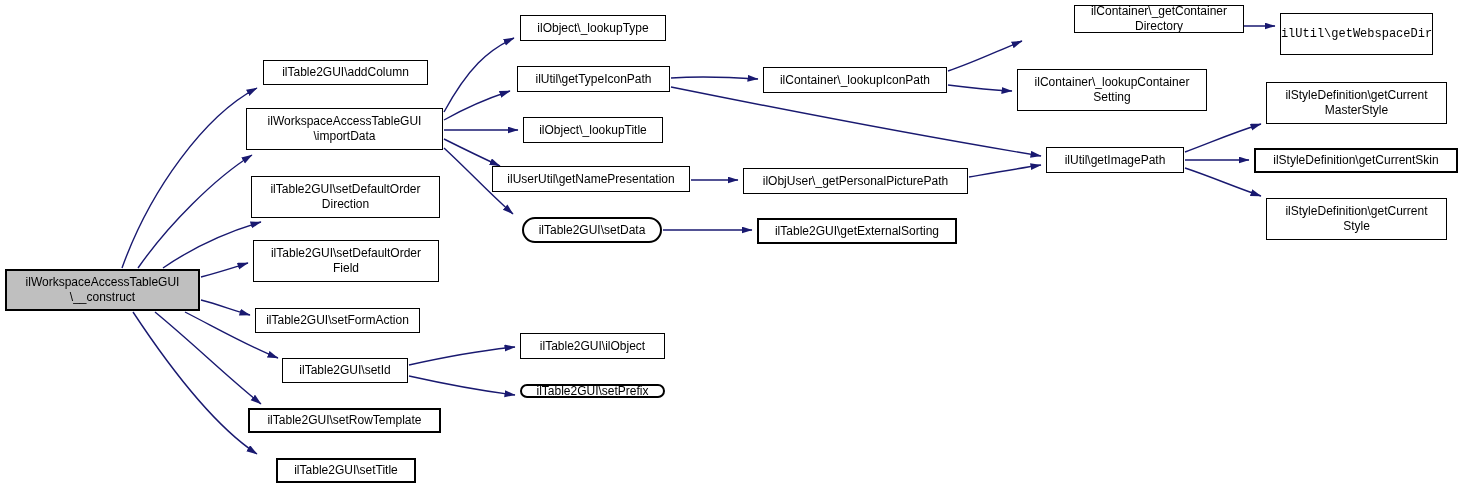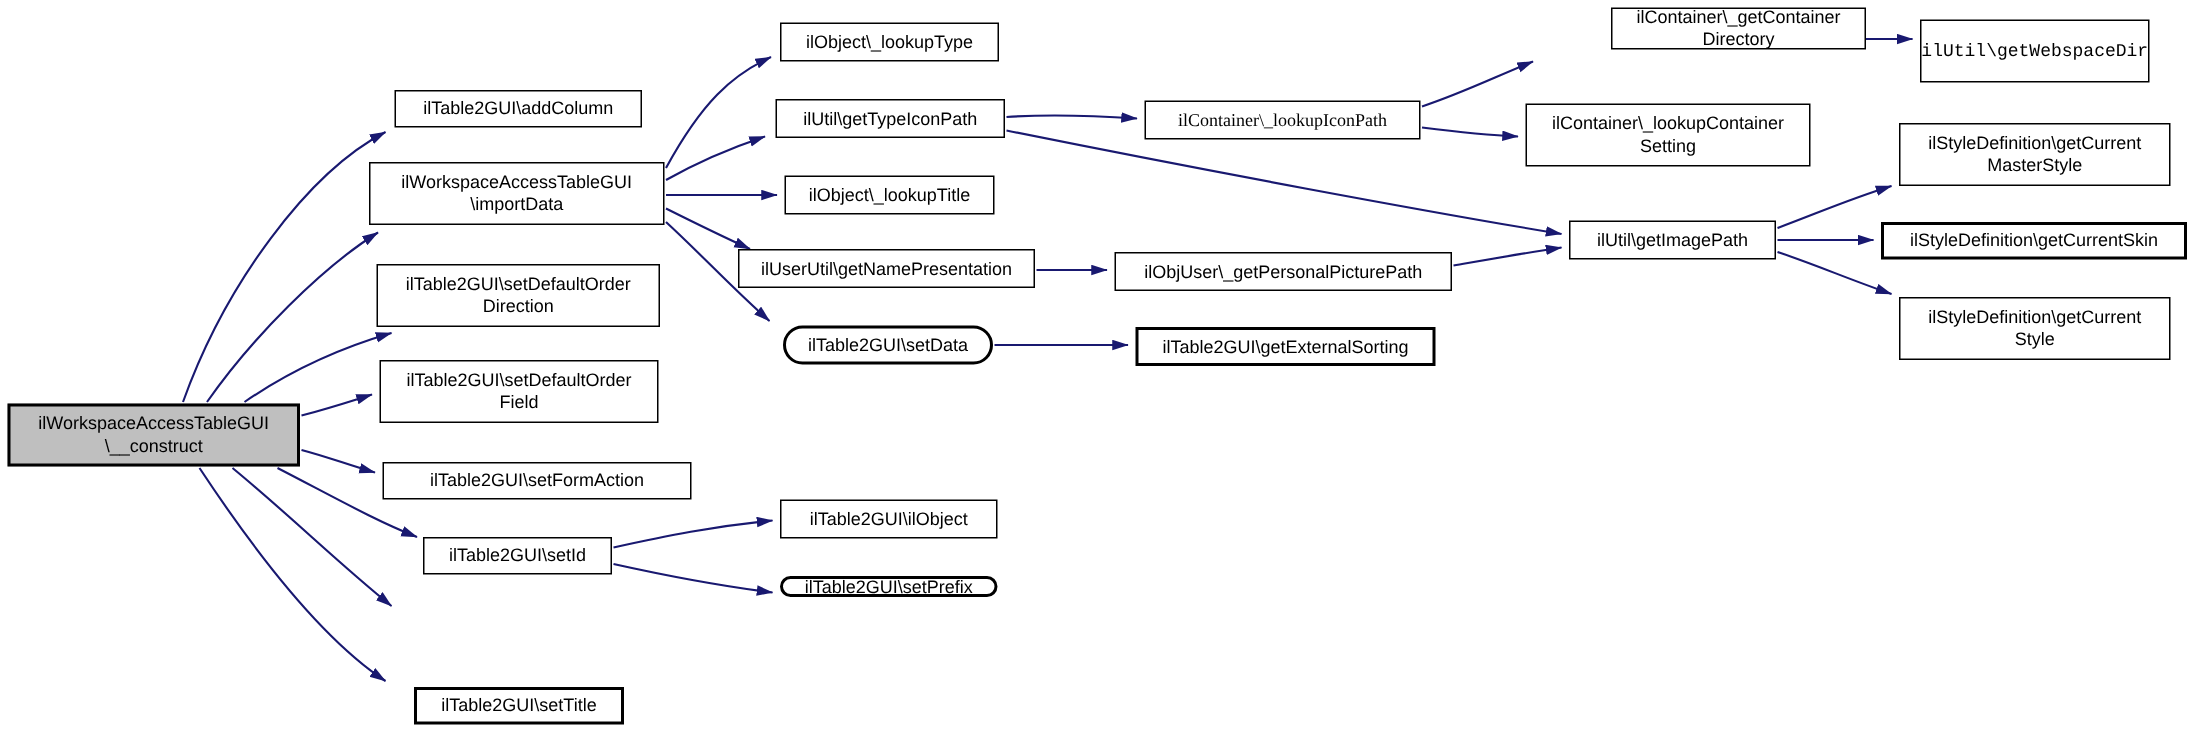--- a/index.html
+++ b/index.html
@@ -86,33 +86,34 @@
   <div class="node root" style="left:5px; top:269px; width:195px; height:42px;">ilWorkspaceAccessTableGUI
 \__construct</div>
 
   <div class="node" style="left:263px; top:60px; width:165px; height:25px;">ilTable2GUI\addColumn</div>
   <div class="node" style="left:246px; top:108px; width:197px; height:42px;">ilWorkspaceAccessTableGUI
 \importData</div>
   <div class="node" style="left:251px; top:176px; width:189px; height:42px;">ilTable2GUI\setDefaultOrder
 Direction</div>
   <div class="node" style="left:253px; top:240px; width:186px; height:42px;">ilTable2GUI\setDefaultOrder
 Field</div>
-  <div class="node" style="left:255px; top:308px; width:206px; height:25px;">ilTable2GUI\setFormAction</div>
+  <div class="node" style="left:255px; top:308px; width:165px; height:25px;">ilTable2GUI\setFormAction</div>
   <div class="node" style="left:282px; top:358px; width:126px; height:25px;">ilTable2GUI\setId</div>
+  <div class="node thick" style="left:248px; top:408px; width:193px; height:25px;">ilTable2GUI\setRowTemplate</div>
   <div class="node thick" style="left:276px; top:458px; width:140px; height:25px;">ilTable2GUI\setTitle</div>
 
   <div class="node" style="left:520px; top:15px; width:146px; height:26px;">ilObject\_lookupType</div>
   <div class="node" style="left:517px; top:66px; width:153px; height:26px;">ilUtil\getTypeIconPath</div>
   <div class="node" style="left:492px; top:166px; width:198px; height:26px;">ilUserUtil\getNamePresentation</div>
   <div class="node" style="left:523px; top:117px; width:140px; height:26px;">ilObject\_lookupTitle</div>
   <div class="node thick" style="left:522px; top:217px; width:140px; height:26px;border-radius:13px;">ilTable2GUI\setData</div>
   <div class="node" style="left:520px; top:333px; width:145px; height:26px;">ilTable2GUI\ilObject</div>
   <div class="node thick" style="left:520px; top:384px; width:145px; height:14px;border-radius:11px;">ilTable2GUI\setPrefix</div>
 
-  <div class="node" style="left:763px; top:67px; width:184px; height:26px;font-family:Liberation Serif, serif;">ilContainer\_lookupIconPath</div>
+  <div class="node" style="left:763px; top:67px; width:184px; height:26px;">ilContainer\_lookupIconPath</div>
   <div class="node" style="left:743px; top:168px; width:225px; height:26px;">ilObjUser\_getPersonalPicturePath</div>
   <div class="node thick" style="left:757px; top:218px; width:200px; height:26px;text-align:center;">ilTable2GUI\getExternalSorting</div>
 
   <div class="node" style="left:1027px; top:5px; width:170px; height:28px;margin-left:47px;">ilContainer\_getContainer
 Directory</div>
   <div class="node" style="left:1017px; top:69px; width:190px; height:42px;">ilContainer\_lookupContainer
 Setting</div>
   <div class="node" style="left:1046px; top:147px; width:138px; height:26px;">ilUtil\getImagePath</div>
 
   <div class="node" style="left:1280px; top:13px; width:153px; height:42px;font-family:Liberation Mono, monospace;">ilUtil\getWebspaceDir</div>

